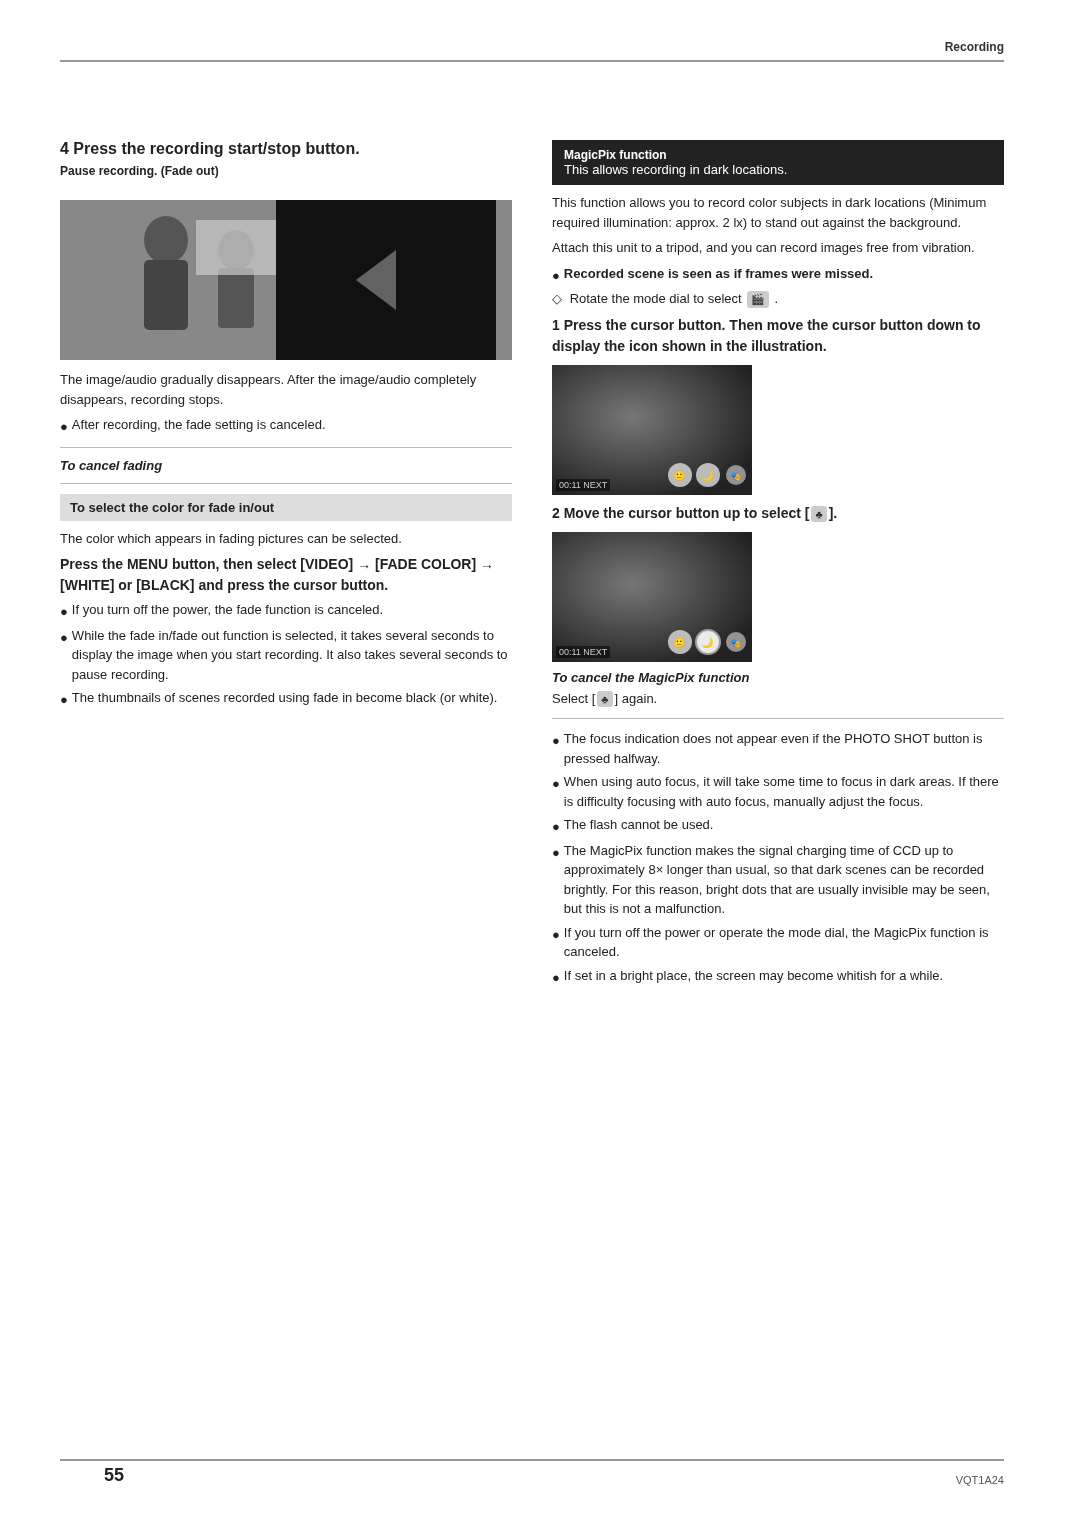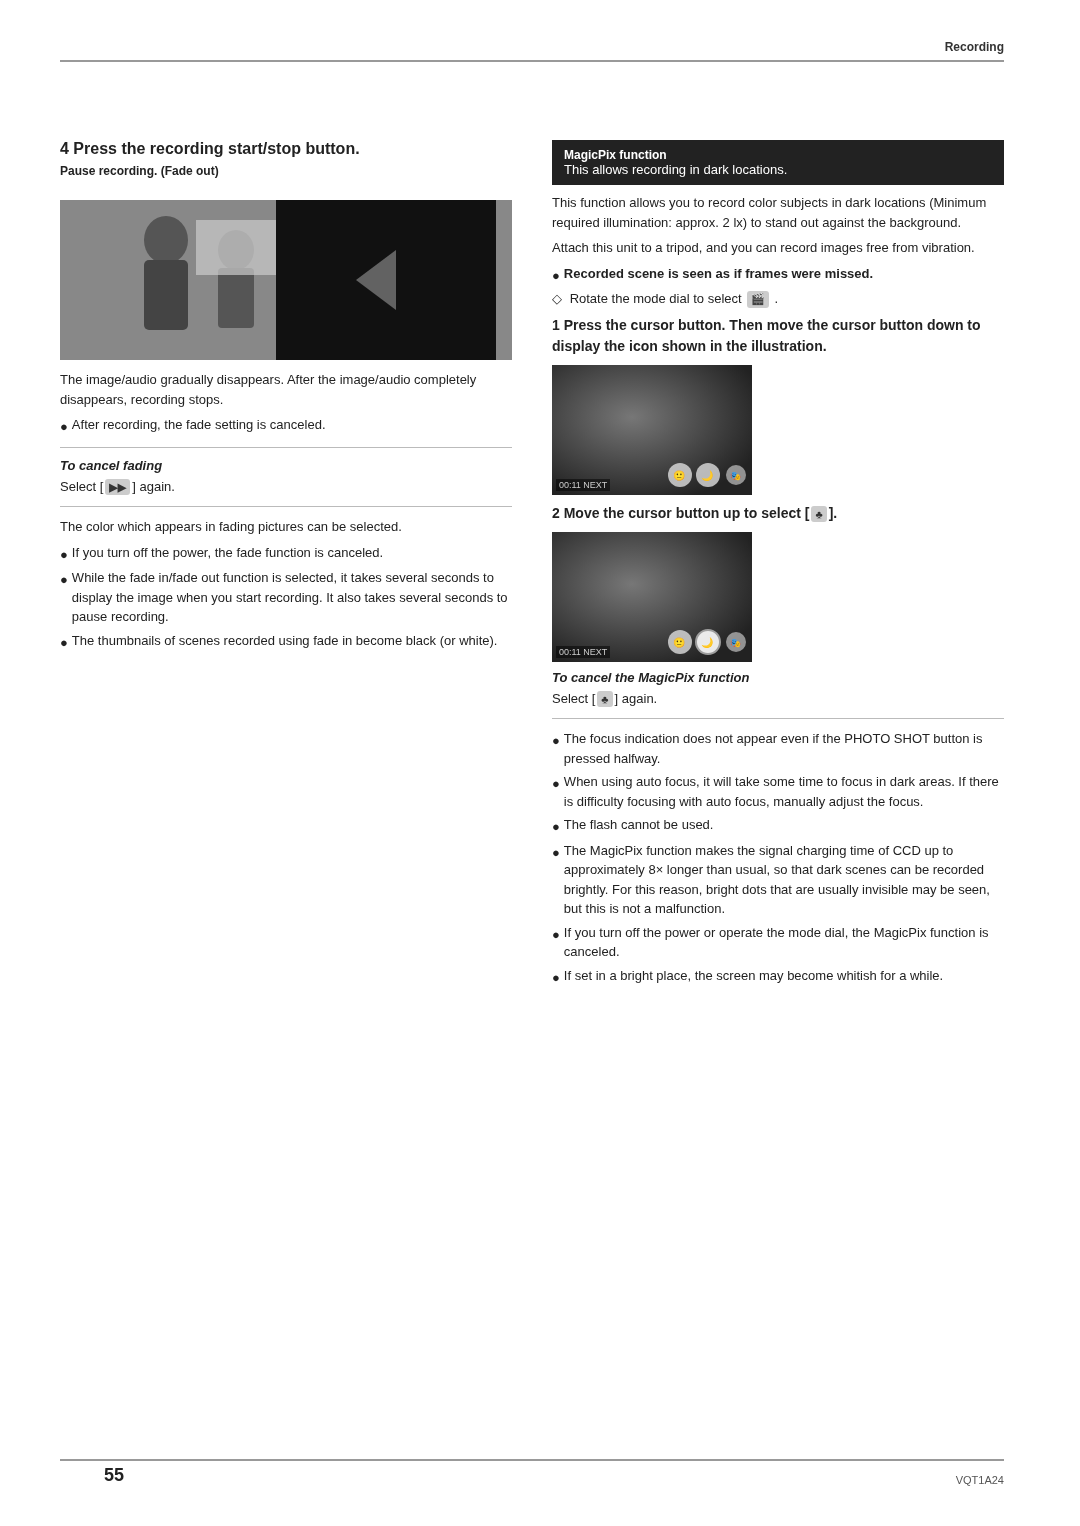--- a/index.html
+++ b/index.html
@@ -221,29 +221,28 @@
       <p>The image/audio gradually disappears. After the image/audio completely disappears, recording stops.</p>
 
       <div class="bullet-item">
         <span class="bullet-dot">●</span>
         <span>After recording, the fade setting is canceled.</span>
       </div>
 
       <hr class="section-rule">
 
       <div class="italic-heading">To cancel fading</div>
-      <p>
-        Select [<span class="inline-icon">▶▶</span>] again.
-      </p>
 
       <hr class="section-rule">
 
+      <div class="shaded-box">To select the color for fade in/out</div>
 
       <p>The color which appears in fading pictures can be selected.</p>
 
+      <p class="step-heading">Press the MENU button, then select [VIDEO] → [FADE COLOR] → [WHITE] or [BLACK] and press the cursor button.</p>
 
       <div class="bullet-item">
         <span class="bullet-dot">●</span>
         <span>If you turn off the power, the fade function is canceled.</span>
       </div>
       <div class="bullet-item">
         <span class="bullet-dot">●</span>
         <span>While the fade in/fade out function is selected, it takes several seconds to display the image when you start recording. It also takes several seconds to pause recording.</span>
       </div>
       <div class="bullet-item">

